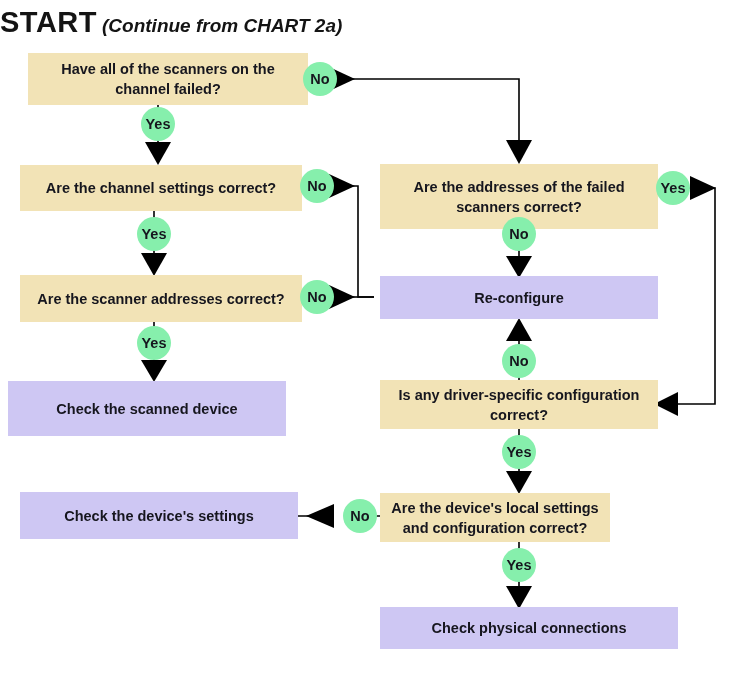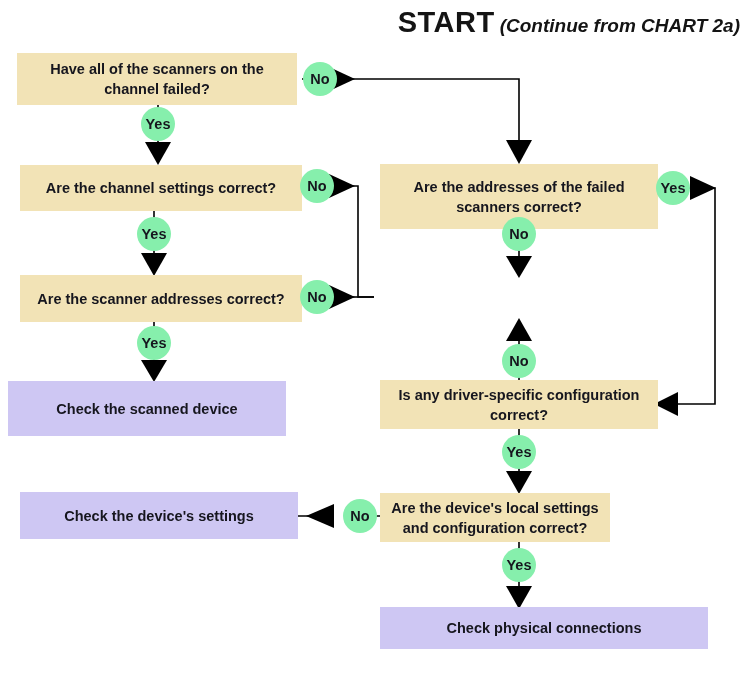--- a/index.html
+++ b/index.html
@@ -22,21 +22,21 @@
     height: 677px;
     pointer-events: none;
   }
 
   
   .title {
     position: absolute;
     left: 0;
     top: 6px;
     width: 740px;
-    text-align: right;
+    text-align: left;
     white-space: nowrap;
     color: #141414;
   }
   .title .main {
     font-size: 29px;
     font-weight: bold;
     letter-spacing: 0.5px;
   }
   .title .sub {
     font-size: 19px;
@@ -148,38 +148,39 @@
       <polygon points="506,586 532,586 519,609"></polygon>
 
       <polygon points="506,341 532,341 519,318"></polygon>
 
       <polygon points="678,392 678,416 654,404"></polygon>
 
       <polygon points="334,504 334,528 306,516"></polygon>
     </g>
   </svg>
 
-  <div class="node decision" style="left:17px; top:53px; width:280px; height:52px;">Have all of the scanners on the channel failed?</div>
+  <div class="node decision" style="left:28px; top:53px; width:280px; height:52px;">Have all of the scanners on the channel failed?</div>
 
   <div class="node decision" style="left:20px; top:165px; width:282px; height:46px;">Are the channel settings correct?</div>
 
   <div class="node decision" style="left:20px; top:275px; width:282px; height:47px;">Are the scanner addresses correct?</div>
 
   <div class="node action" style="left:8px; top:381px; width:278px; height:55px;">Check the scanned device</div>
 
   <div class="node action" style="left:20px; top:492px; width:278px; height:47px;">Check the device's settings</div>
 
   <div class="node decision" style="left:380px; top:164px; width:278px; height:65px;">Are the addresses of the failed scanners correct?</div>
 
+  <div class="node action" style="left:380px; top:276px; width:278px; height:43px;">Re-configure</div>
 
   <div class="node decision" style="left:380px; top:380px; width:278px; height:49px;">Is any driver-specific configuration correct?</div>
 
   <div class="node decision" style="left:380px; top:493px; width:230px; height:49px;">Are the device's local settings and configuration correct?</div>
 
-  <div class="node action" style="left:380px; top:607px; width:328px; height:42px;">Check physical connections</div>
+  <div class="node action" style="left:380px; top:607px; width:298px; height:42px;">Check physical connections</div>
 
   <div class="bubble" style="left:303px; top:62px;">No</div>
 
   <div class="bubble" style="left:141px; top:107px;">Yes</div>
 
   <div class="bubble" style="left:300px; top:169px;">No</div>
 
   <div class="bubble" style="left:137px; top:217px;">Yes</div>
 
   <div class="bubble" style="left:300px; top:280px;">No</div>

